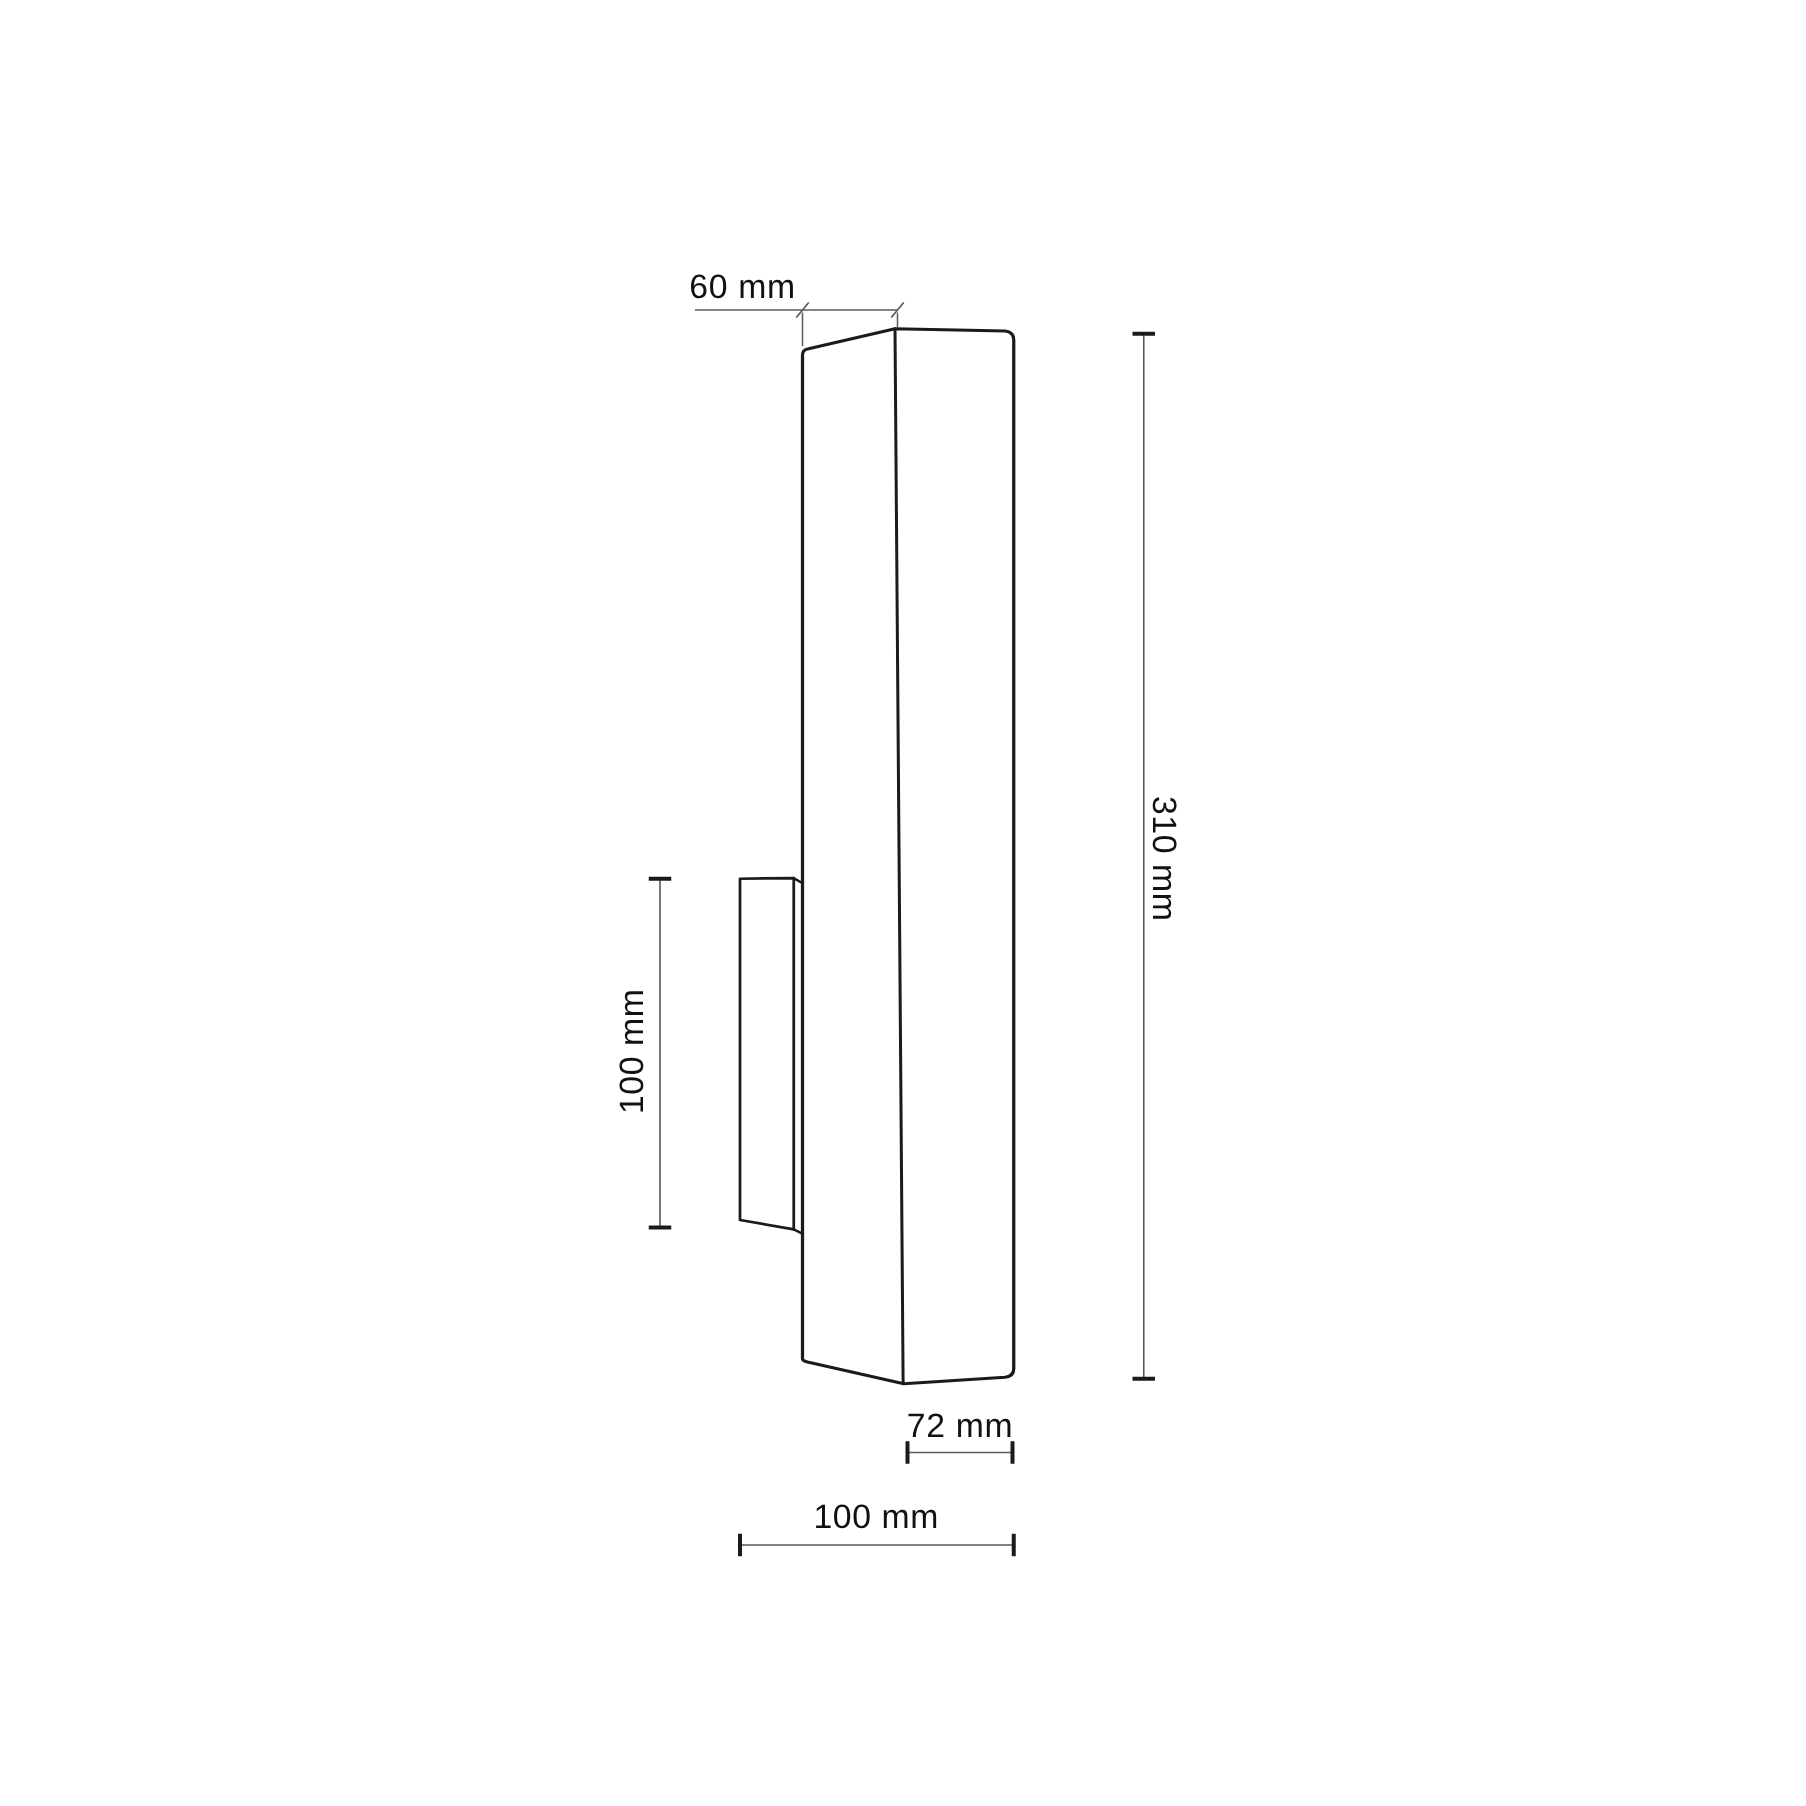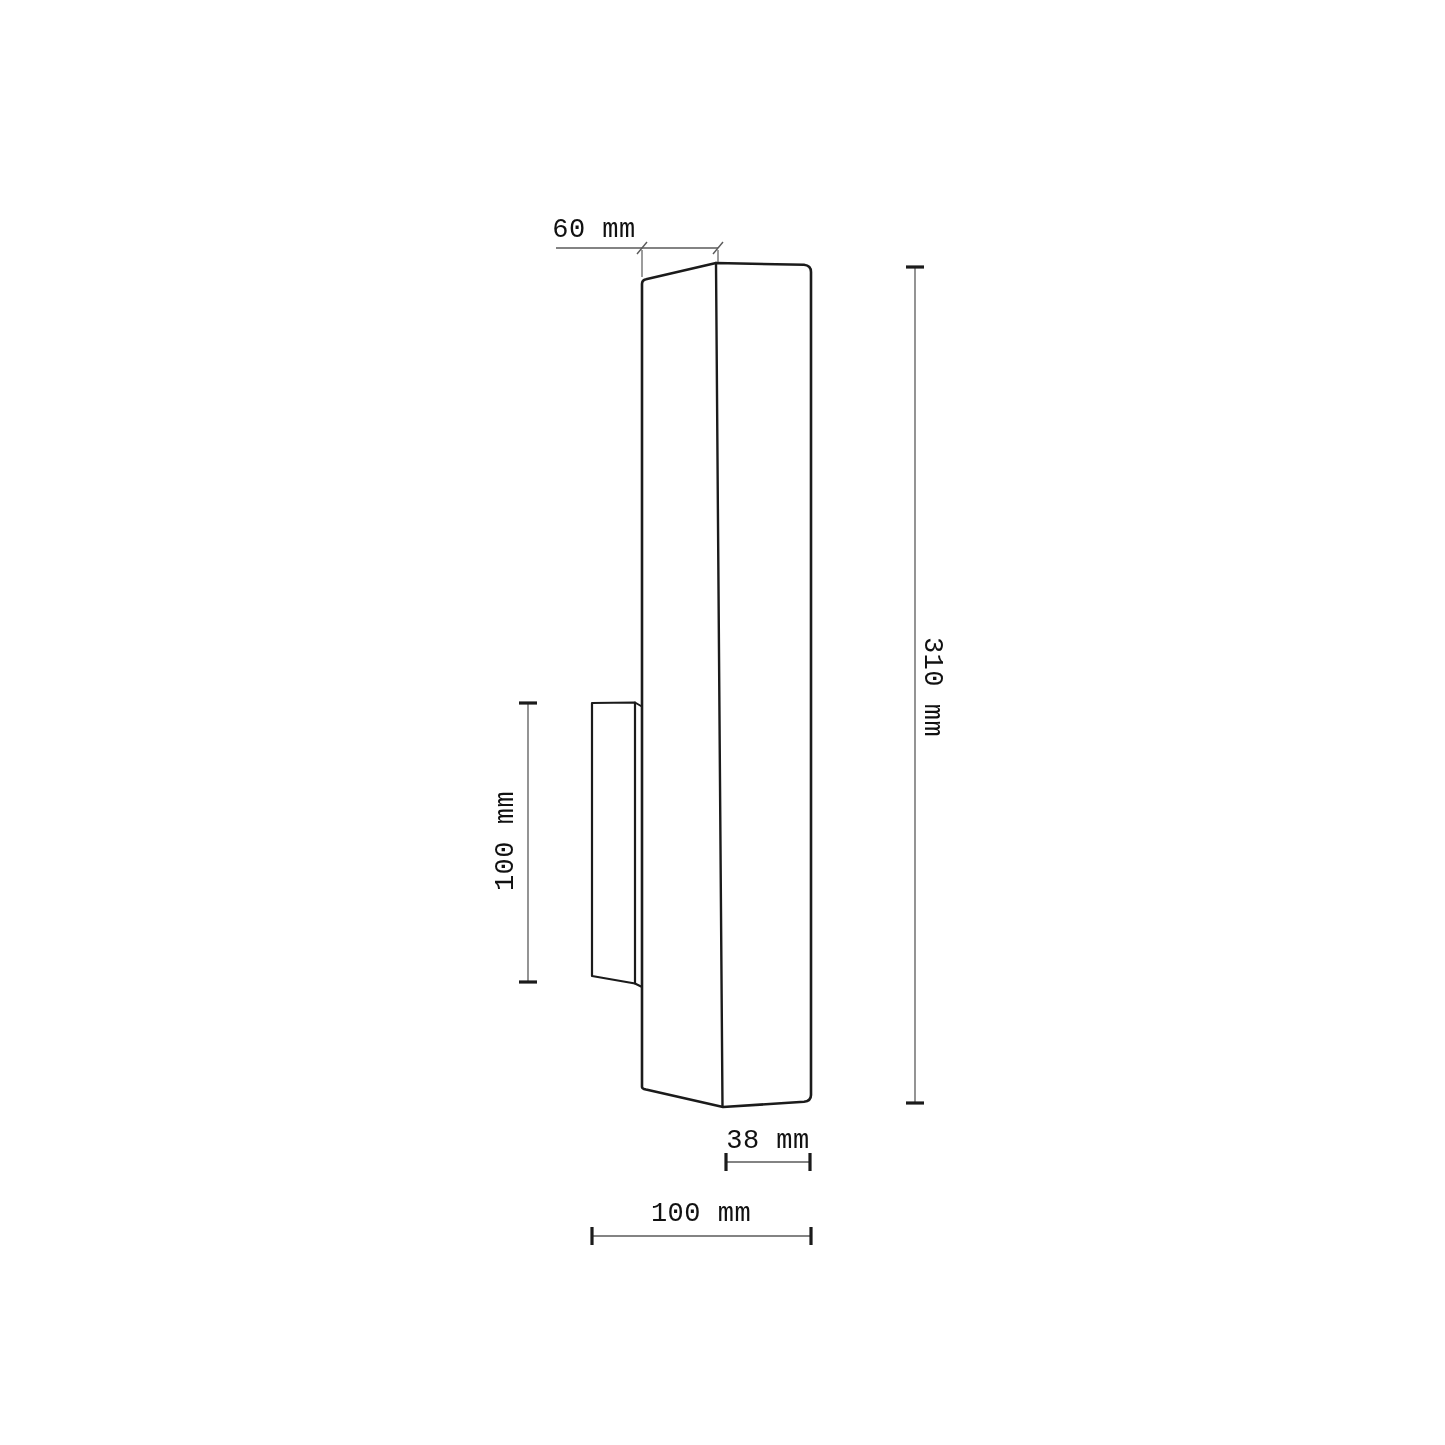--- a/index.html
+++ b/index.html
@@ -5,21 +5,21 @@
   html, body {
     margin: 0;
     padding: 0;
     background: #ffffff;
   }
   .canvas {
     position: relative;
     width: 1445px;
     height: 1445px;
     background: var(--bg, #ffffff);
-    font-family: Liberation Mono, monospace;
+    font-family: Liberation Sans, sans-serif;
     overflow: hidden;
   }
   .drawing-svg {
     position: absolute;
     left: 0;
     top: 0;
   }
   .dim-label {
     position: absolute;
     font-size: 27px;
@@ -97,17 +97,17 @@
       <path class="tick-stroke" stroke-width="3.2" d="M 811 1227 L 811 1245"></path>
     </g>
   </svg>
 
   <div class="dim-label" style="left:594px; top:230px;">60 mm</div>
 
   <div class="dim-label rot-cw" style="left:931px; top:687px;">310 mm</div>
 
   <div class="dim-label rot-ccw" style="left:506px; top:841px;">100 mm</div>
 
-  <div class="dim-label" style="left:768px; top:1141px;">38 mm</div>
+  <div class="dim-label" style="left:768px; top:1141px;">72 mm</div>
 
   <div class="dim-label" style="left:701px; top:1214px;">100 mm</div>
 
 </div>
 
 </body></html>

